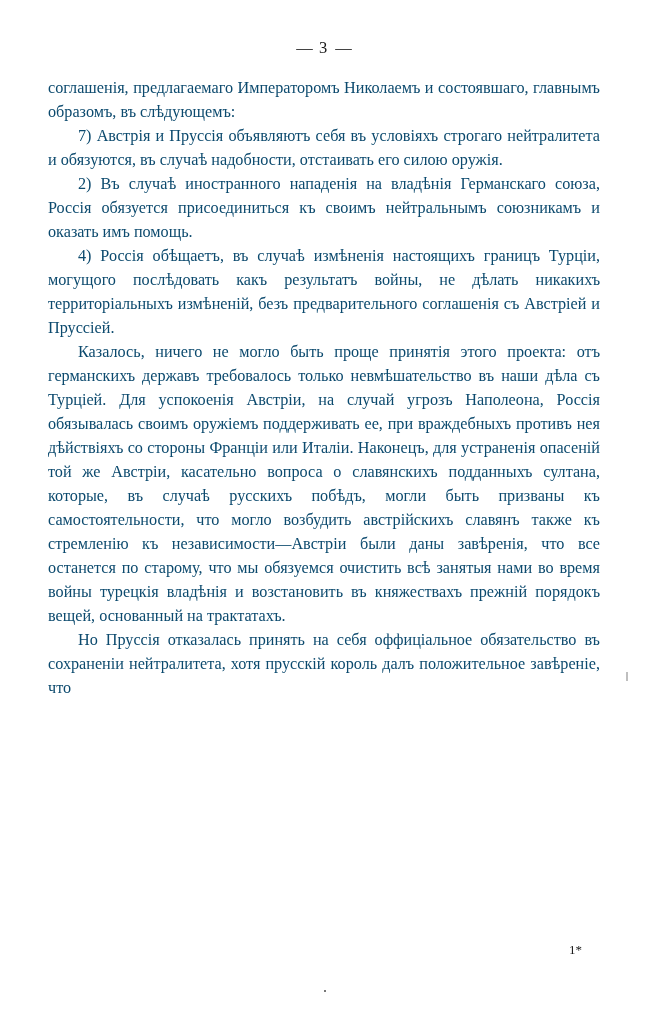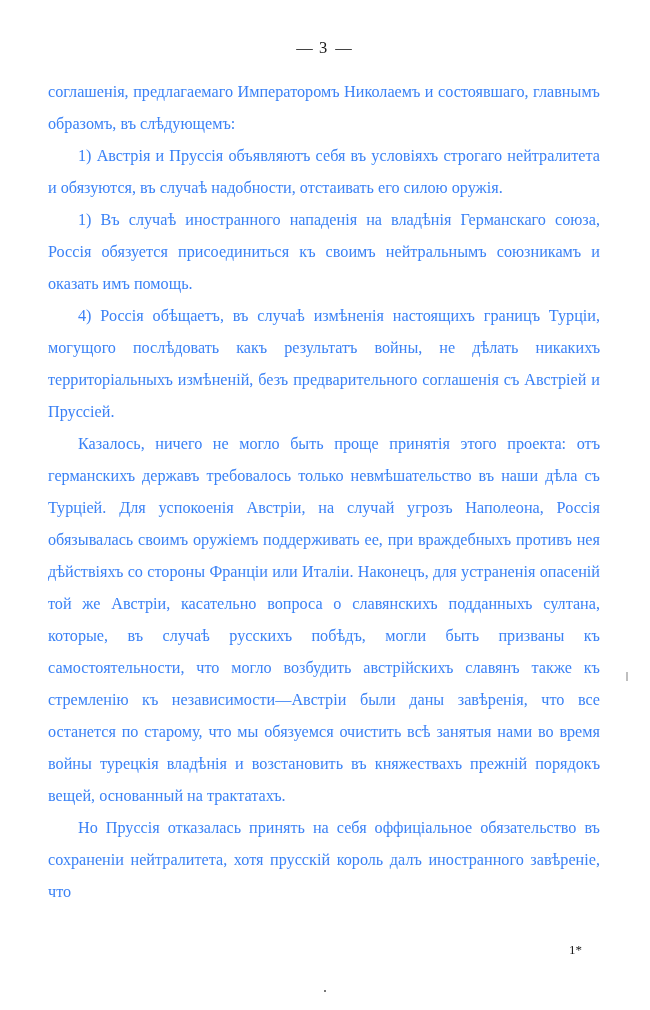--- a/index.html
+++ b/index.html
@@ -27,24 +27,24 @@
     letter-spacing: 2px;
     margin: 0 0 18px 0;
     color: #1a1a1a;
     font-family: "Liberation Serif", serif;
   }
   .page-header .dash {
     letter-spacing: 0;
   }
   .body-text {
     font-size: 16.2px;
-    line-height: 32px;
+    line-height: 24px;
     text-align: justify;
     text-justify: inter-word;
-    color: #3b82f6;
+    color: #0c4a6e;
   }
   .body-text p {
     margin: 0;
     text-indent: 30px;
     hyphens: manual;
   }
   .body-text p.noindent {
     text-indent: 0;
   }
   .footnote-mark {
@@ -80,23 +80,23 @@
 <div class="page">
 
   <div class="page-header">
     <span class="dash">—</span>
     <span>3</span>
     <span class="dash">—</span>
   </div>
 
   <div class="body-text">
     <p class="noindent">соглашенія, предлагаемаго Императоромъ Николаемъ и состоявшаго, главнымъ образомъ, въ слѣдующемъ:</p>
-    <p>1) Австрія и Пруссія объявляютъ себя въ условіяхъ строгаго нейтралитета и обязуются, въ случаѣ надобности, отстаивать его силою оружія.</p>
-    <p>1) Въ случаѣ иностранного нападенія на владѣнія Германскаго союза, Россія обязуется присоединиться къ своимъ нейтральнымъ союзникамъ и оказать имъ помощь.</p>
+    <p>7) Австрія и Пруссія объявляютъ себя въ условіяхъ строгаго нейтралитета и обязуются, въ случаѣ надобности, отстаивать его силою оружія.</p>
+    <p>2) Въ случаѣ иностранного нападенія на владѣнія Германскаго союза, Россія обязуется присоединиться къ своимъ нейтральнымъ союзникамъ и оказать имъ помощь.</p>
     <p>4) Россія обѣщаетъ, въ случаѣ измѣненія настоящихъ границъ Турціи, могущого послѣдовать какъ результатъ войны, не дѣлать никакихъ территоріальныхъ измѣненій, безъ предварительного соглашенія съ Австріей и Пруссіей.</p>
     <p>Казалось, ничего не могло быть проще принятія этого проекта: отъ германскихъ державъ требовалось только невмѣшательство въ наши дѣла съ Турціей. Для успокоенія Австріи, на случай угрозъ Наполеона, Россія обязывалась своимъ оружіемъ поддерживать ее, при враждебныхъ противъ нея дѣйствіяхъ со стороны Франціи или Италіи. Наконецъ, для устраненія опасеній той же Австріи, касательно вопроса о славянскихъ подданныхъ султана, которые, въ случаѣ русскихъ побѣдъ, могли быть призваны къ самостоятельности, что могло возбудить австрійскихъ славянъ также къ стремленію къ независимости—Австріи были даны завѣренія, что все останется по старому, что мы обязуемся очистить всѣ занятыя нами во время войны турецкія владѣнія и возстановить въ княжествахъ прежній порядокъ вещей, основанный на трактатахъ.</p>
-    <p>Но Пруссія отказалась принять на себя оффиціальное обязательство въ сохраненіи нейтралитета, хотя прусскій король далъ иностранного завѣреніе, что</p>
+    <p>Но Пруссія отказалась принять на себя оффиціальное обязательство въ сохраненіи нейтралитета, хотя прусскій король далъ положительное завѣреніе, что</p>
   </div>
 
   <div class="footnote-mark">1*</div>
   <div class="edge-speck"></div>
   <div class="page-dot"></div>
 </div>
 
 </body></html>

